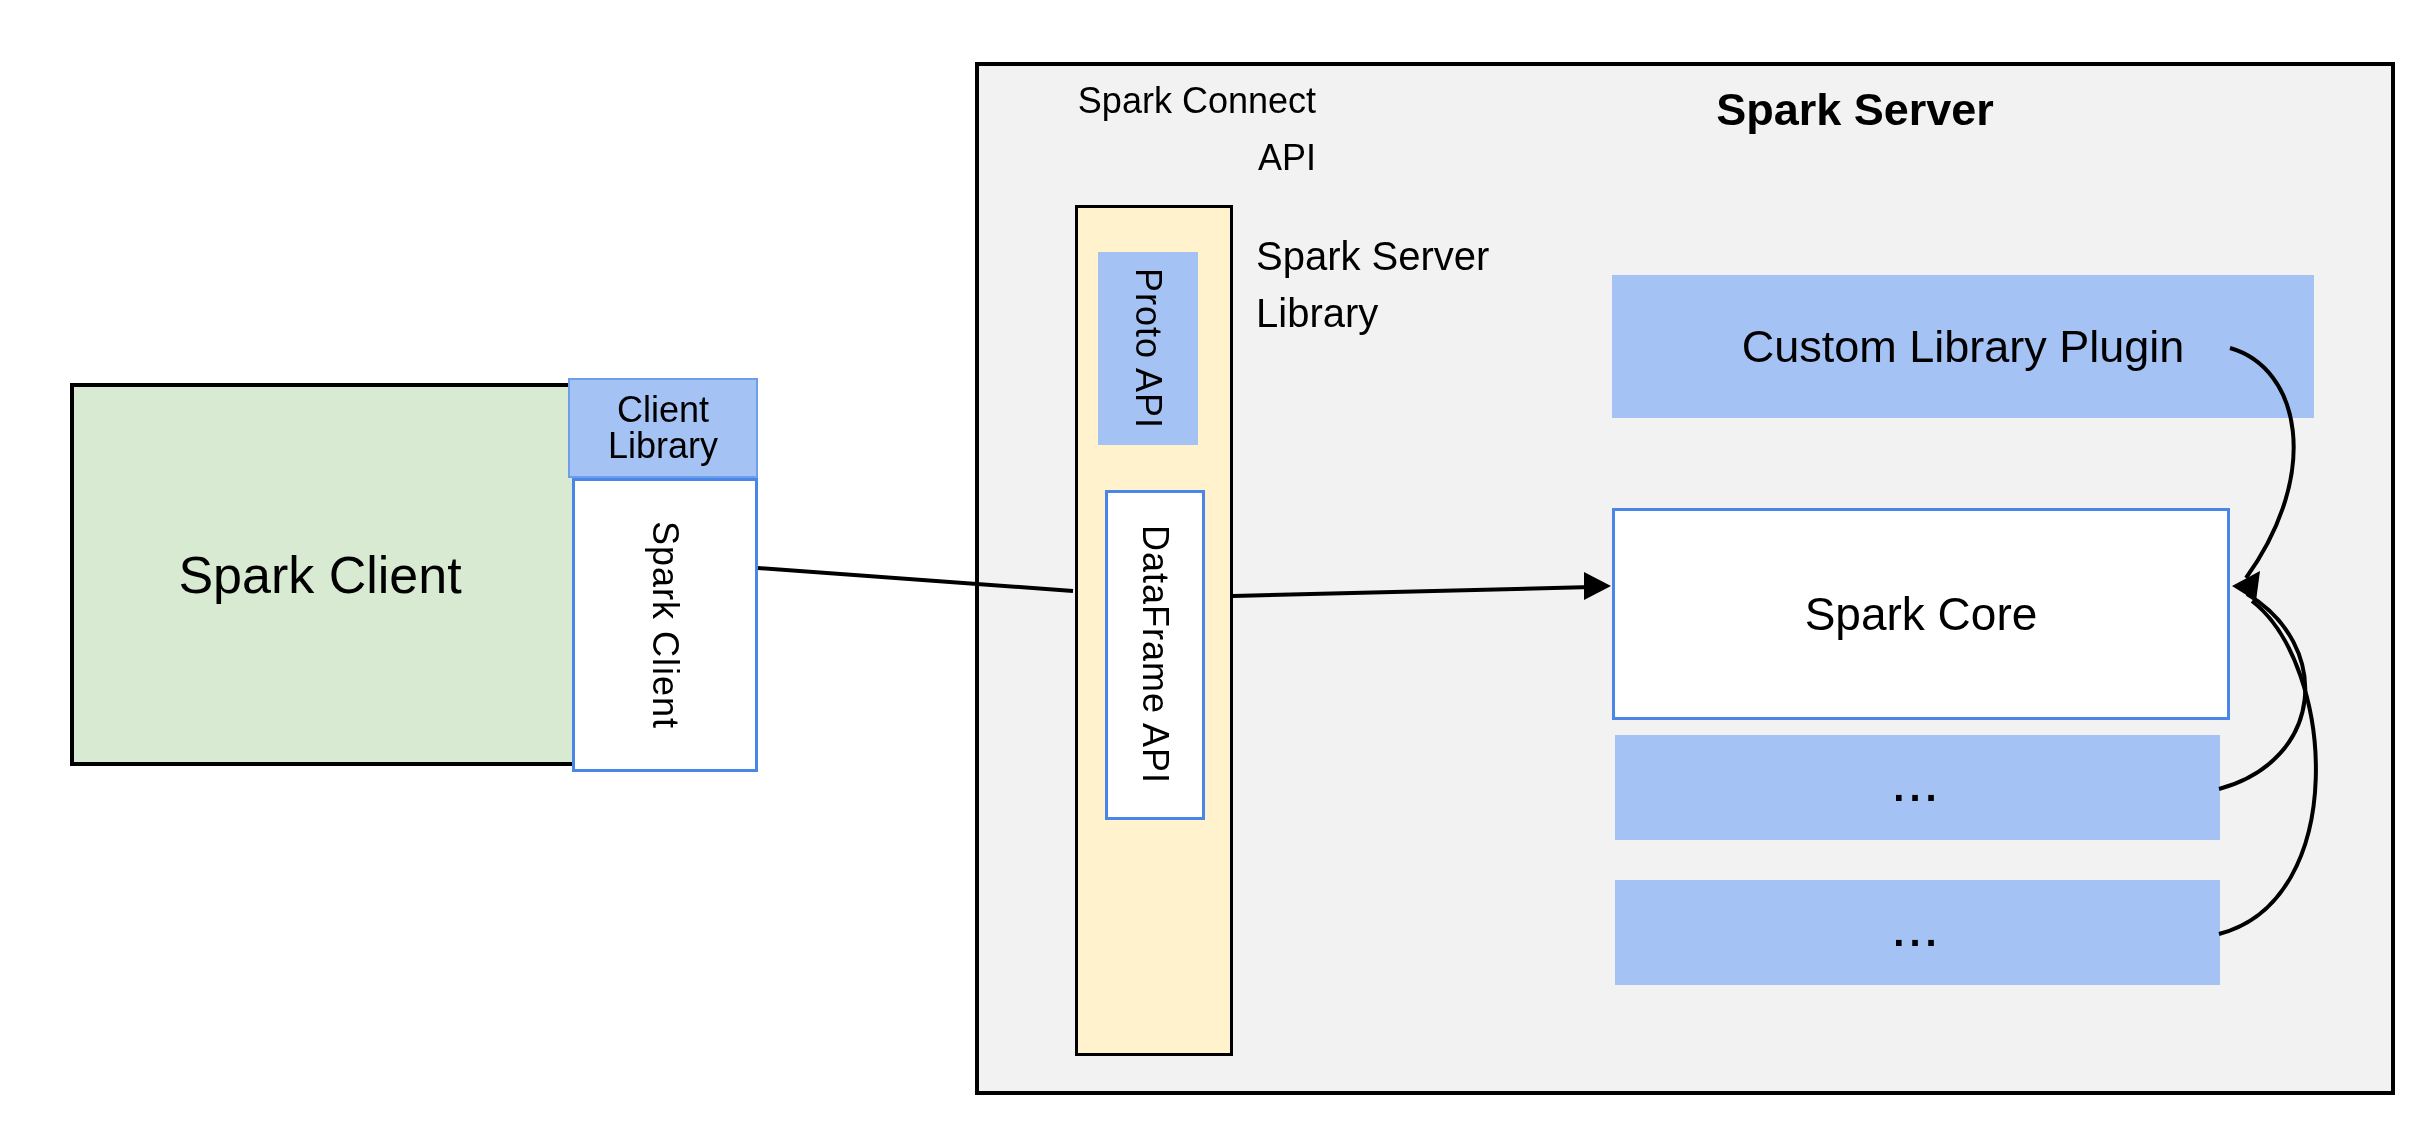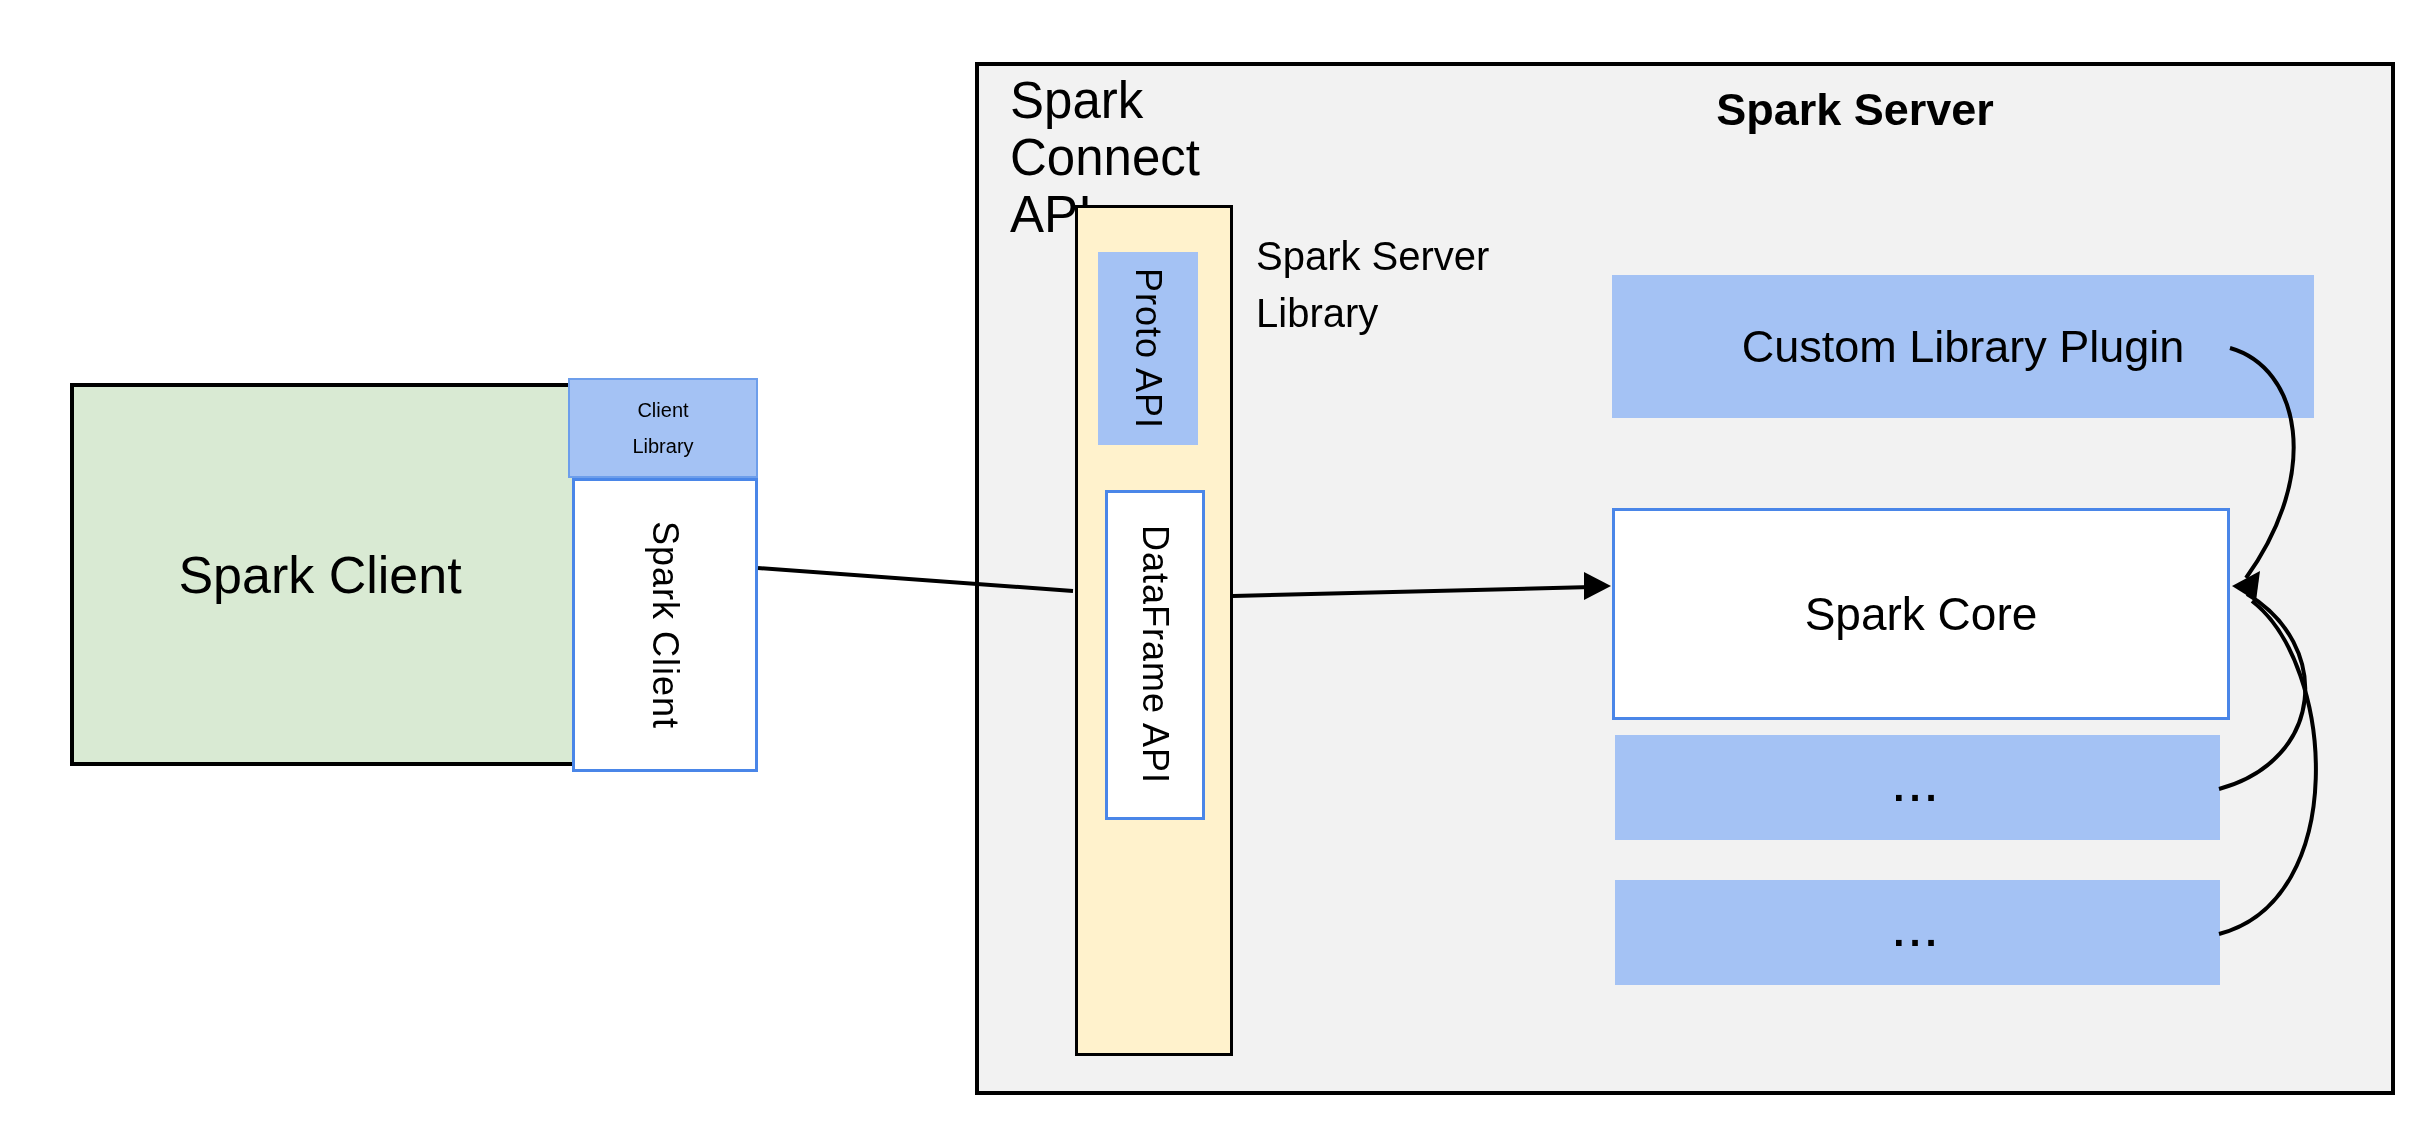--- a/index.html
+++ b/index.html
@@ -14,30 +14,30 @@
   .abs{position:absolute;}
   .center{display:flex; align-items:center; justify-content:center; text-align:center;}
 
   
   .green-box{left:70px; top:383px; width:686px; height:383px;
     background:var(--green_fill); border:4px solid var(--outline);}
   .green-label{left:70px; top:383px; width:500px; height:383px;
     font-size:52px; line-height:66px;}
   .client-package{left:568px; top:378px; width:190px; height:100px;
     background:var(--blue_fill); border:2px solid var(--blue_border_soft);
-    font-size:20px; line-height:36px;}
+    font-size:36px; line-height:36px;}
   .spark-client-box{left:572px; top:478px; width:186px; height:294px;
     background:#fff; border:3px solid var(--blue_border);}
   .vtext{writing-mode:vertical-rl; text-orientation:sideways; font-size:36px; letter-spacing:1px;}
 
   
   .grey-box{left:975px; top:62px; width:1420px; height:1033px;
     background:var(--grey_fill); border:4px solid var(--outline);}
   .connect-label{left:1010px; top:72px; width:306px;
-    font-size:51px; line-height:57px; text-align:left;}
+    font-size:36px; line-height:57px; text-align:right;}
   .server-title{left:1655px; top:84px; width:400px; text-align:center;
     font-size:45px; font-weight:bold;}
   .cream-box{left:1075px; top:205px; width:158px; height:851px;
     background:var(--cream_fill); border:3px solid var(--outline);}
   .proto-box{left:1098px; top:252px; width:100px; height:193px;
     background:var(--blue_fill);}
   .server-lib-label{left:1256px; top:228px; width:340px;
     font-size:40px; line-height:57px; text-align:left;}
   .dataframe-box{left:1105px; top:490px; width:100px; height:330px;
     background:#fff; border:3px solid var(--blue_border);}

